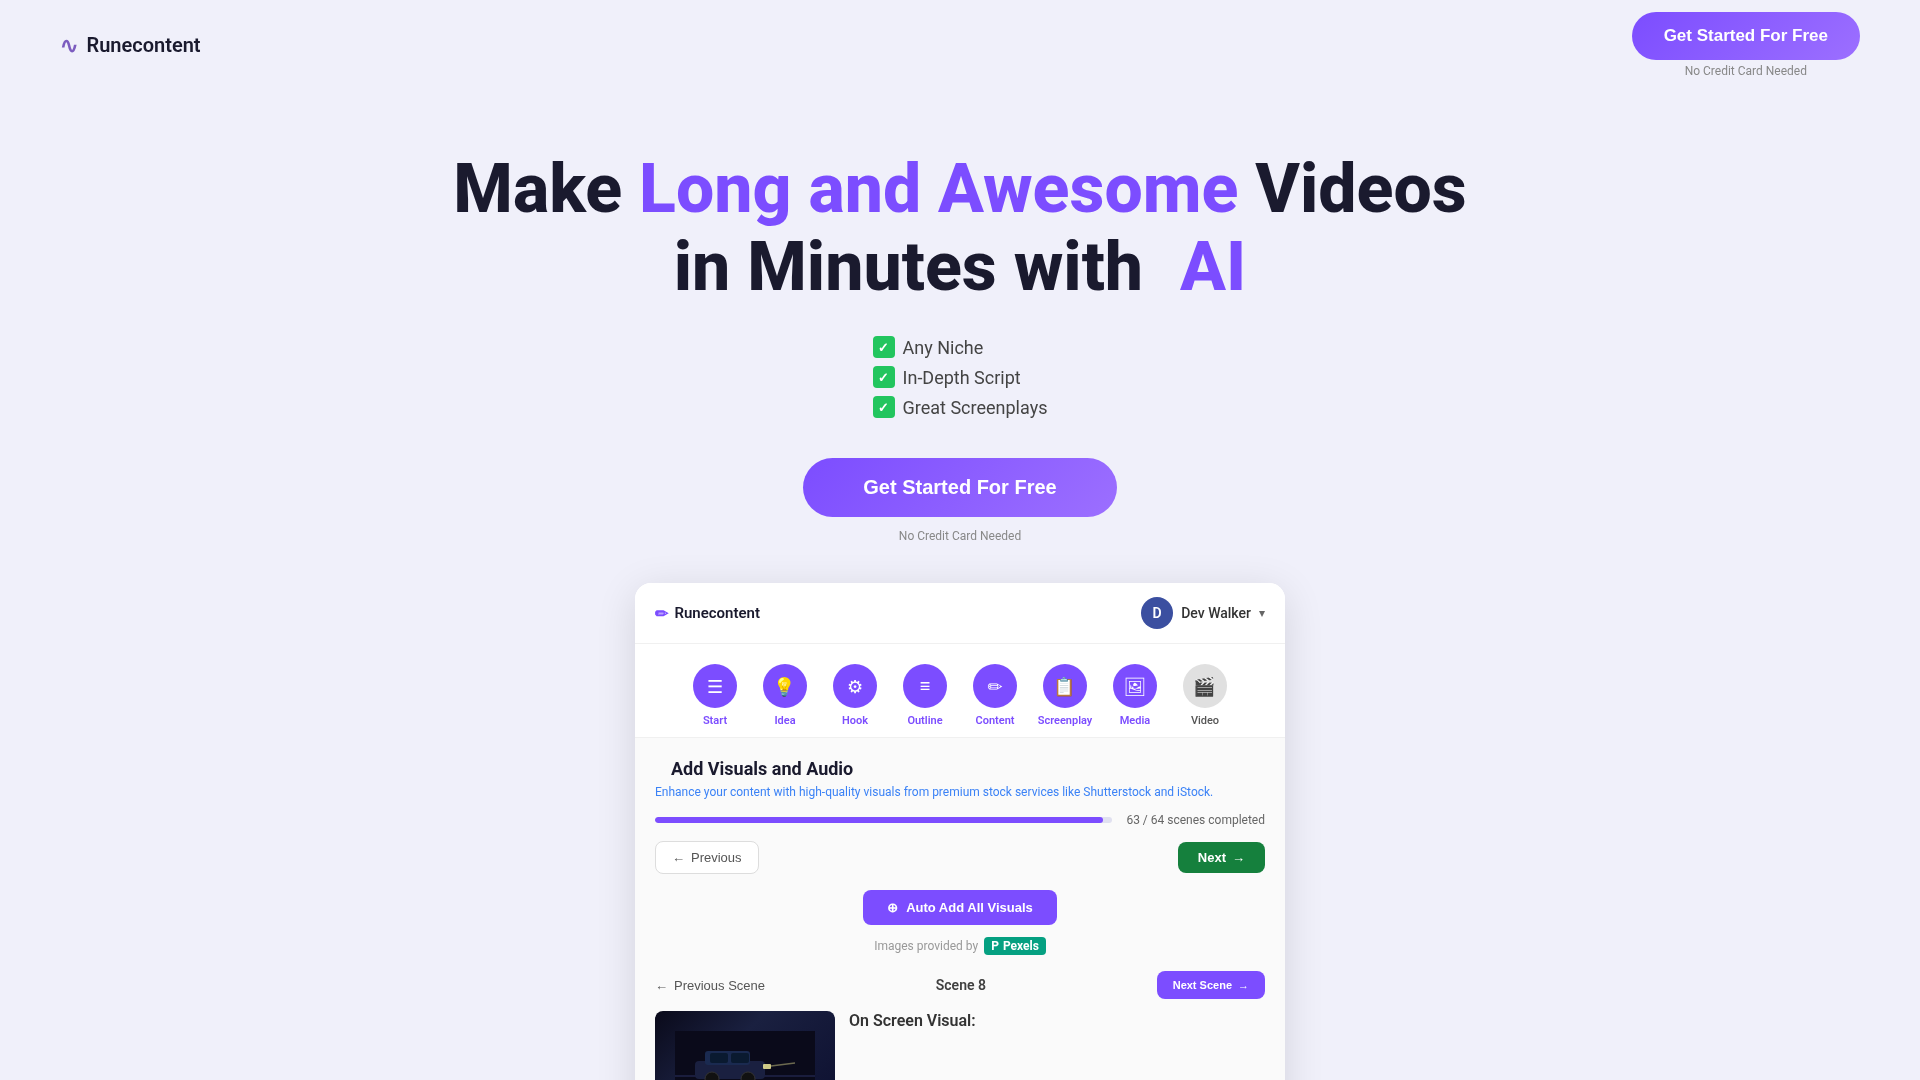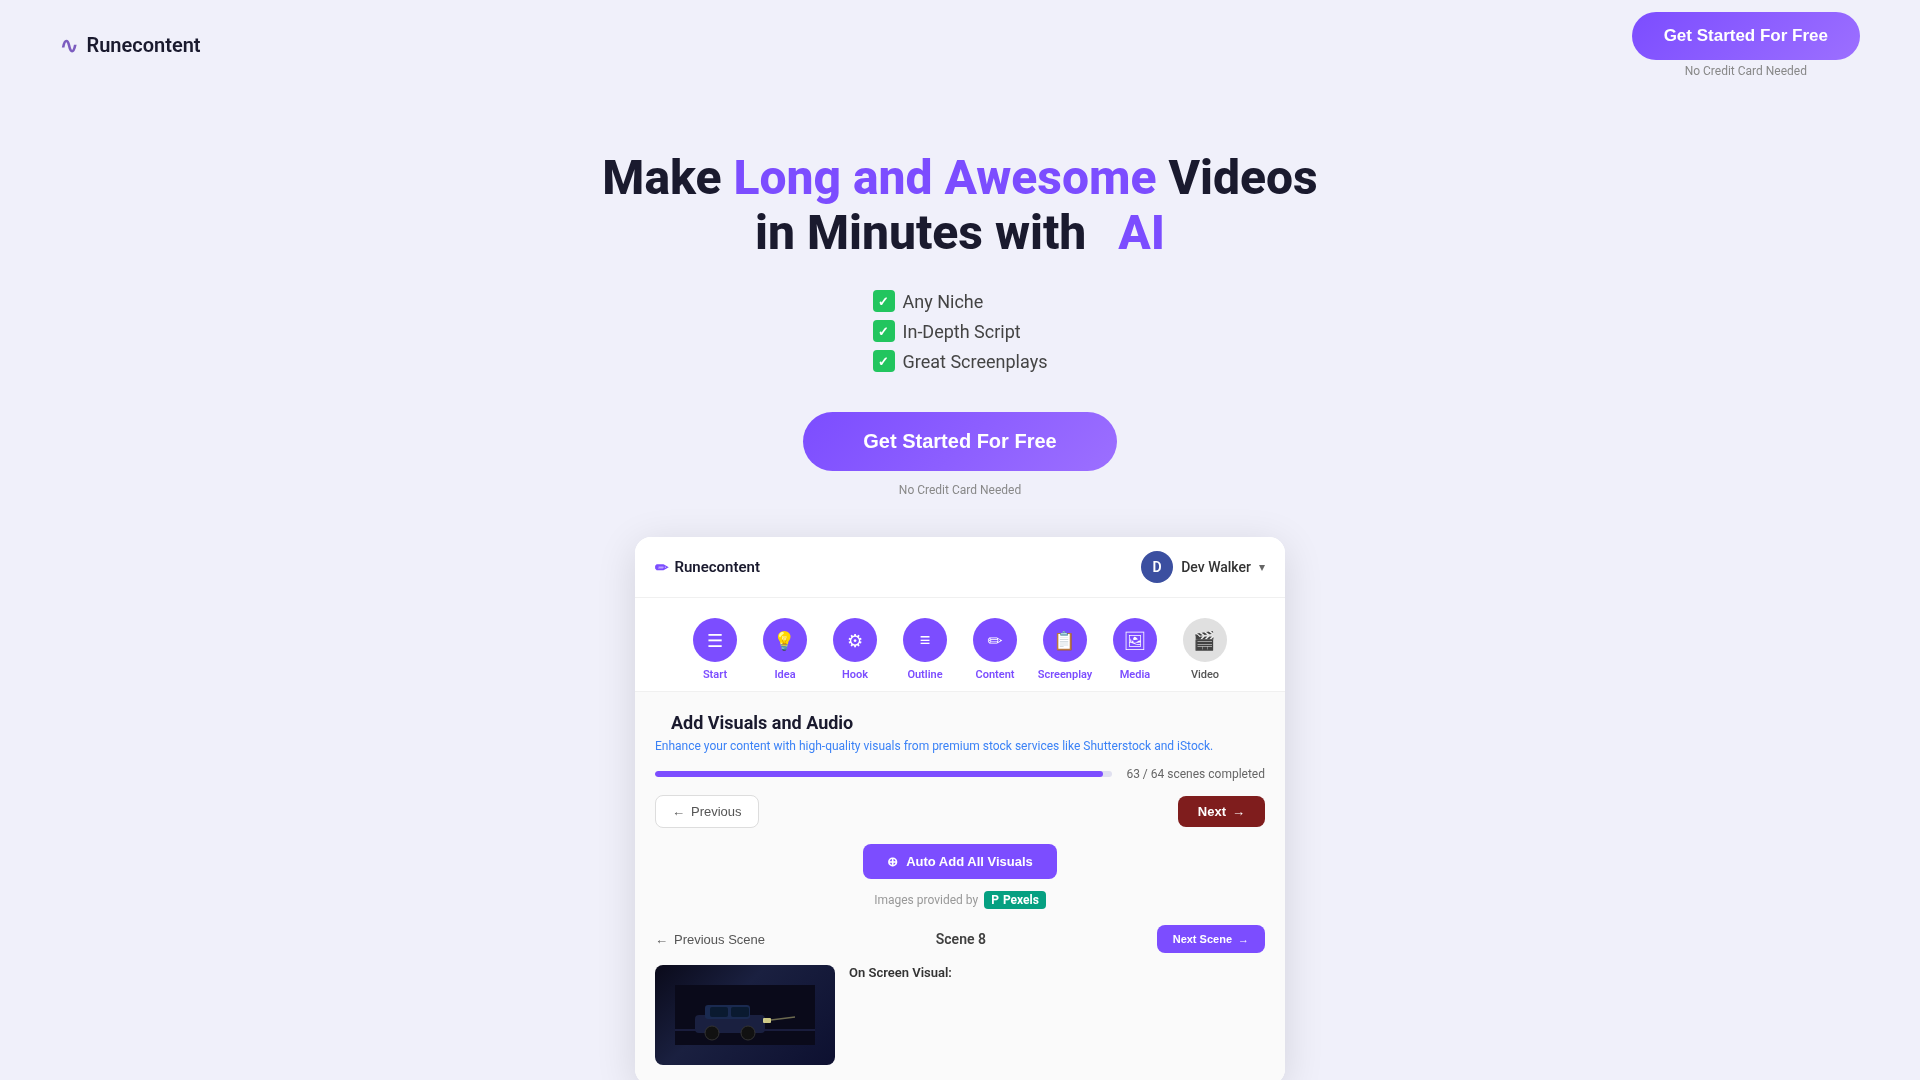--- a/index.html
+++ b/index.html
@@ -53,21 +53,21 @@
       color: #888;
       margin-top: 4px;
     }
 
     
     .hero {
       text-align: center;
       padding: 60px 20px 40px;
     }
     .hero h1 {
-      font-size: 48px;
+      font-size: 68px;
       font-weight: 800;
       color: #1a1a2e;
       line-height: 1.15;
     }
     .hero h1 .highlight {
       color: #7c4dff;
     }
     .hero h1 .highlight-ai {
       color: #7c4dff;
       margin-left: 20px;
@@ -273,21 +273,21 @@
       border-radius: 8px;
       padding: 8px 16px;
       font-size: 13px;
       color: #555;
       cursor: pointer;
       display: flex;
       align-items: center;
       gap: 6px;
     }
     .btn-next {
-      background: #7f1d1d;
+      background: #15803d;
       color: white;
       border: none;
       border-radius: 8px;
       padding: 8px 20px;
       font-size: 13px;
       font-weight: 600;
       cursor: pointer;
       display: flex;
       align-items: center;
       gap: 6px;
@@ -378,21 +378,21 @@
       height: 100%;
       background: linear-gradient(135deg, #0a0a1a 0%, #1a2040 40%, #0d1030 100%);
       display: flex;
       align-items: center;
       justify-content: center;
     }
     .scene-info {
       flex: 1;
     }
     .scene-info-label {
-      font-size: 13px;
+      font-size: 16px;
       font-weight: 600;
       color: #333;
     }
   </style>
 </head>
 <body>
 
 <header class="header">
   <div class="logo">
     <span class="logo-icon">∿</span>

